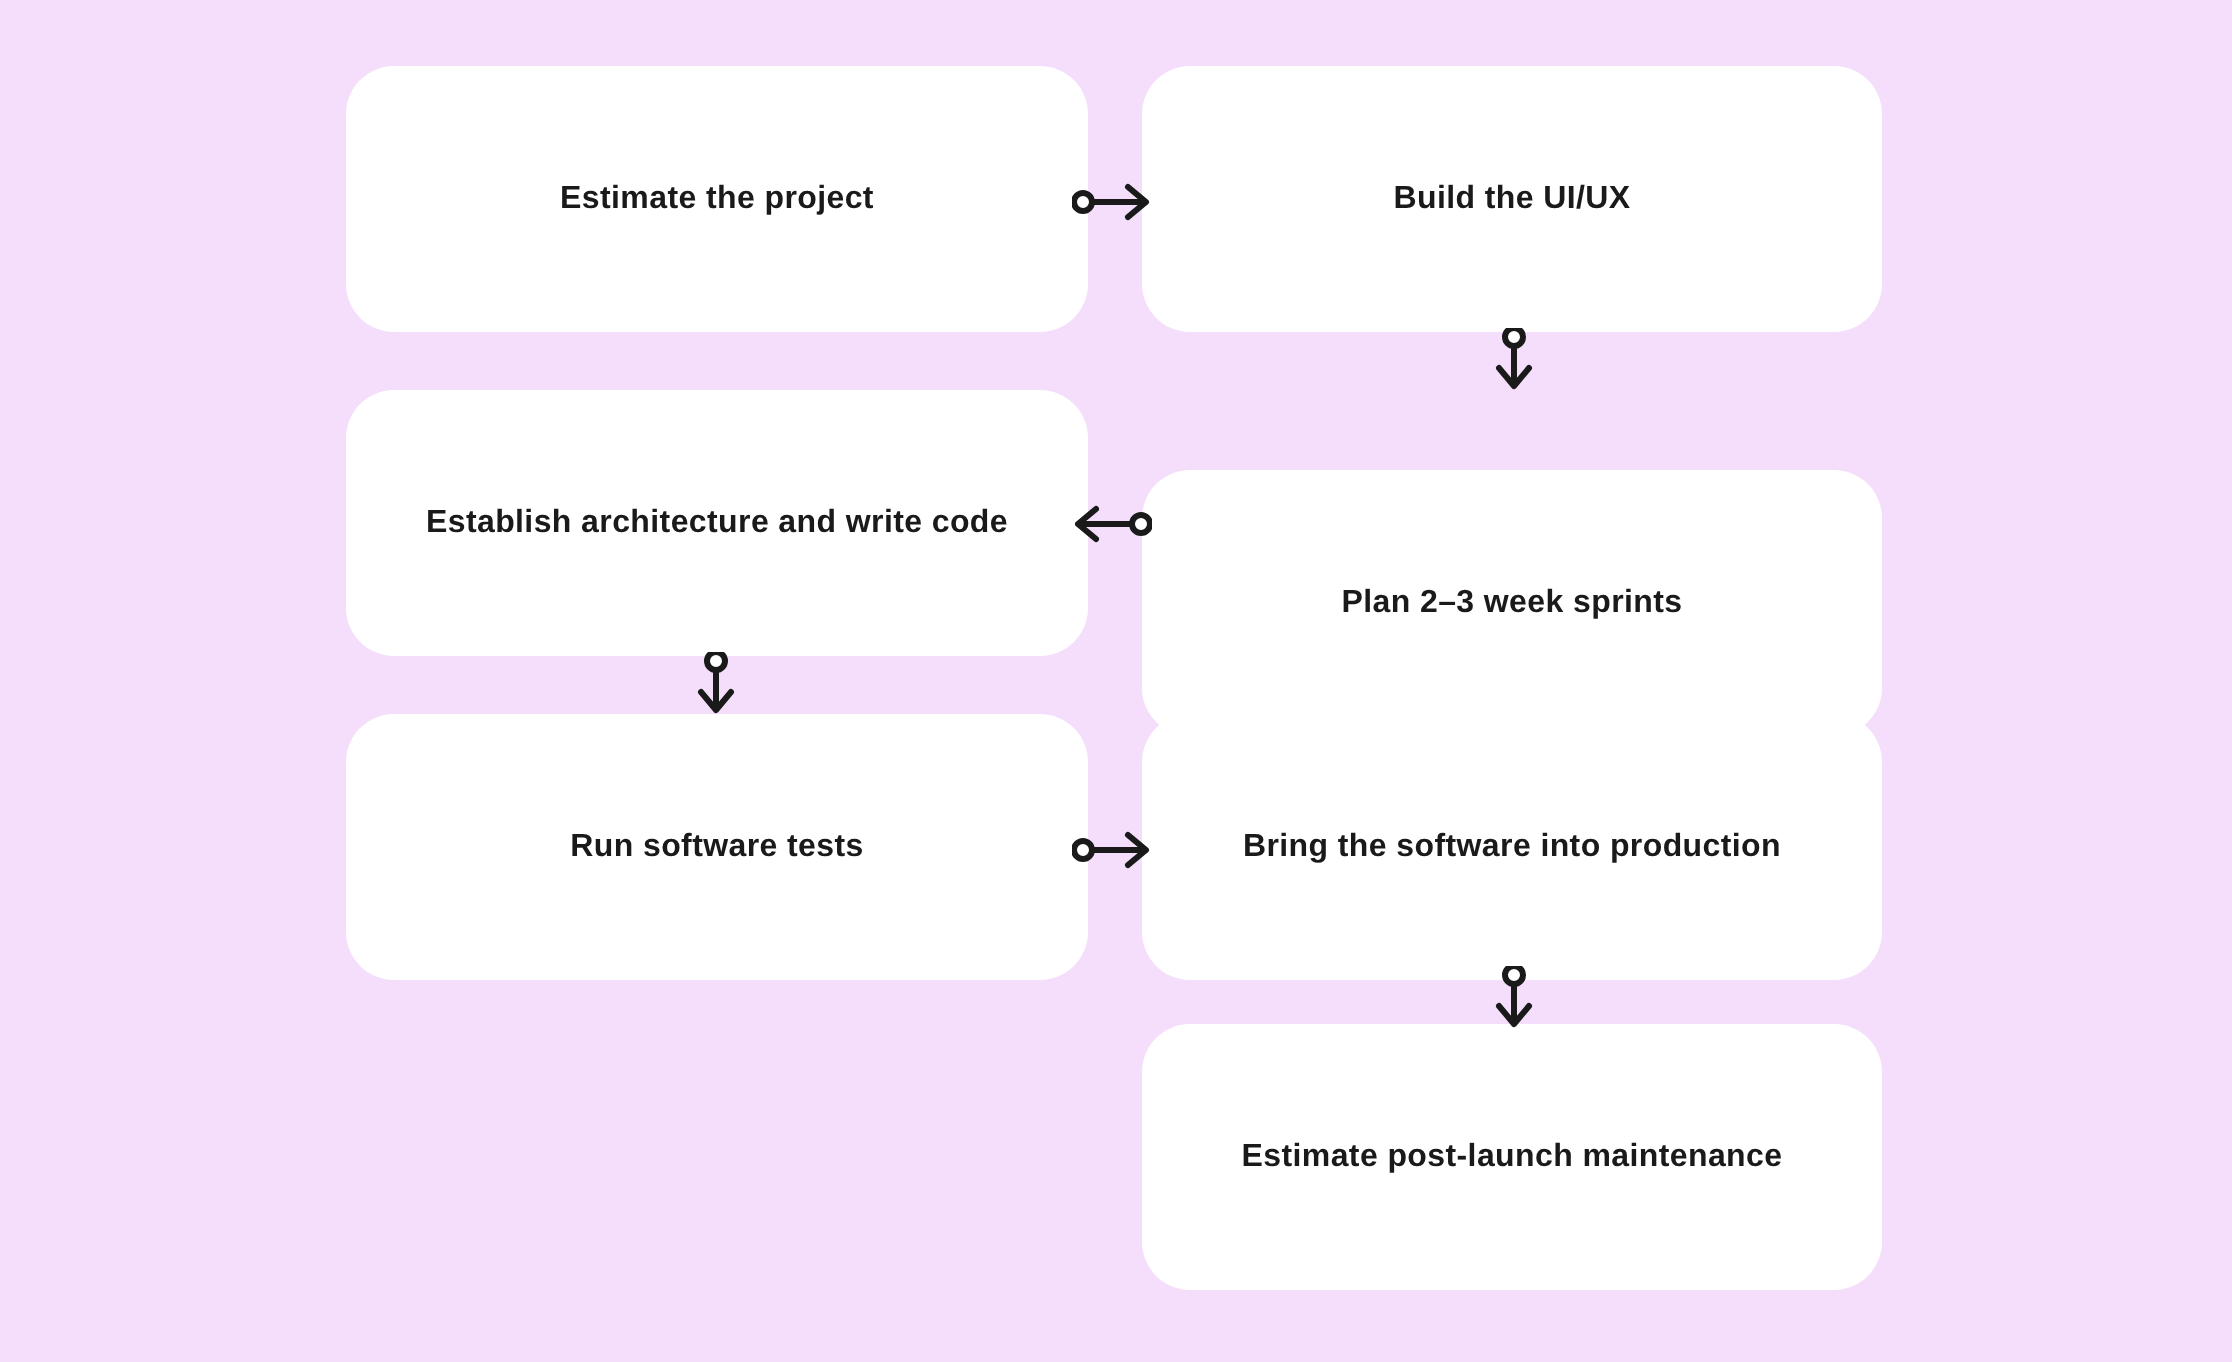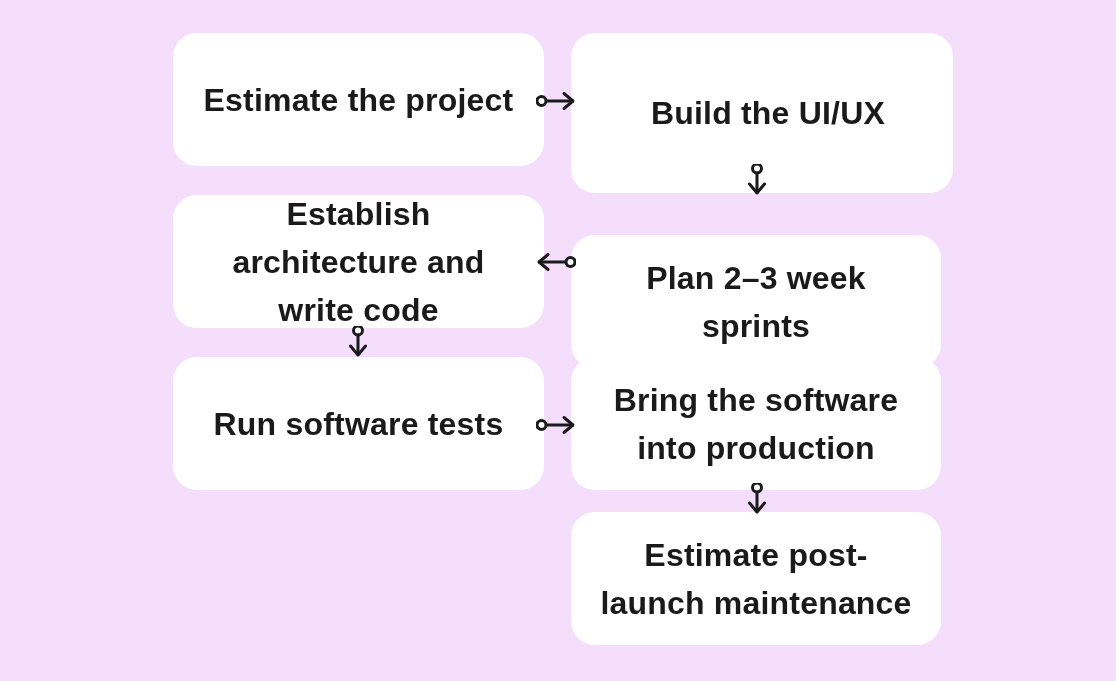--- a/index.html
+++ b/index.html
@@ -19,21 +19,21 @@
   .node {
     position: absolute;
     background: #ffffff;
     border-radius: 24px;
     display: flex;
     align-items: center;
     justify-content: center;
     text-align: center;
     color: #1a1a1a;
     font-weight: 700;
-    font-size: 32px;
+    font-size: 16px;
     line-height: 1.5;
     letter-spacing: 0.2px;
   }
   .node .label {
     display: block;
     max-width: 320px;
   }
   .edge {
     position: absolute;
     line-height: 0;
@@ -56,21 +56,21 @@
 </style>
 </head>
 <body>
 
 <div class="canvas">
 
   <div class="node" style="left:173px; top:33px;  width:371px; height:133px;">
     <span class="label">Estimate the project</span>
   </div>
 
-  <div class="node" style="left:571px; top:33px;  width:370px; height:160px;padding-left:12px;">
+  <div class="node" style="left:571px; top:33px;  width:370px; height:133px;">
     <span class="label">Build the UI/UX</span>
   </div>
 
   <div class="node" style="left:173px; top:195px; width:371px; height:133px;">
     <span class="label">Establish architecture and write code</span>
   </div>
 
   <div class="node" style="left:571px; top:195px; width:370px; height:133px;margin-top:40px;">
     <span class="label">Plan 2–3 week sprints</span>
   </div>

